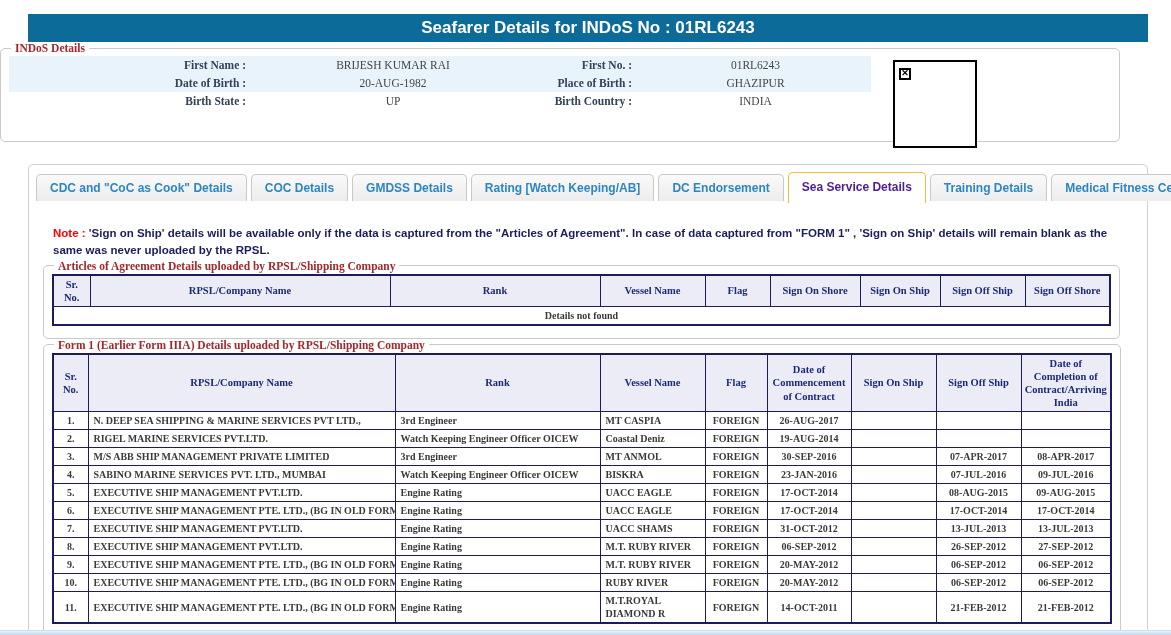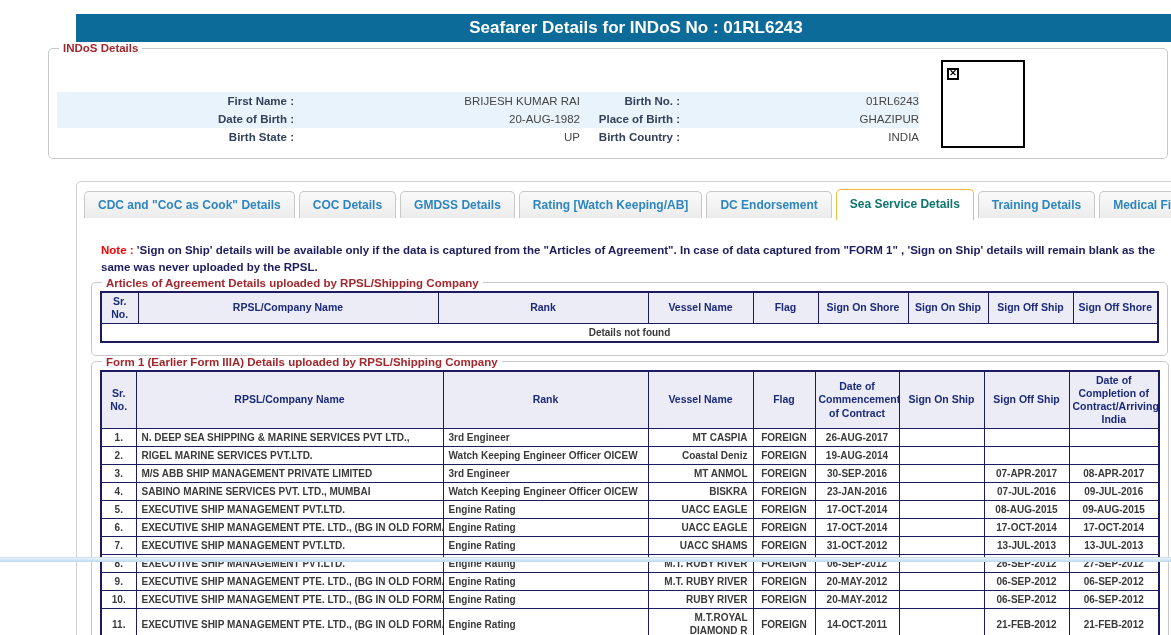--- a/index.html
+++ b/index.html
@@ -1,41 +1,41 @@
 <!DOCTYPE html>
 <html><head>
 <meta charset="utf-8">
 <style>
   * { box-sizing: border-box; }
   html,body { margin:0; padding:0; }
   body {
     width:1171px; height:635px; overflow:hidden; background:#fff;
     font-family:"Liberation Sans", sans-serif; position:relative;
   }
-  .page { position:relative; padding-top:14px; width:1171px; height:562px;padding-left:48px; }
+  .page { position:relative; padding-top:14px; width:1171px; height:635px; }
 
   .title-bar {
     margin-left:28px; width:1120px; height:28px; line-height:28px;
     background:#0d6b9a; color:#fff; font-weight:bold; font-size:17px;
     text-align:center;
   }
 
   fieldset.fs {
-    border:1px solid #c9c9c9; border-radius:5px; margin:0; padding:2px 8px 12px 8px;
+    border:1px solid #c9c9c9; border-radius:5px; margin:0; padding:2px 8px 12px 8px;font-family:Liberation Serif, serif;
   }
   fieldset.fs legend {
     color:#a3282d; font-weight:bold; font-size:11.5px; padding:0 4px; margin-left:2px;
   }
 
   .indos-fs { margin-left:28px; width:1120px; position:relative; min-height:100px; }
-  .indos-rows { width:862px;margin-top:36px; }
+  .indos-rows { width:862px; }
   .indos-row { display:grid; grid-template-columns:245px 278px 108px 1fr; padding:3px 0; font-size:11.5px; }
   .indos-row.alt { background:#e9f3fb; }
   .indos-row .lbl { text-align:right; font-weight:bold; color:#33415a; padding-right:8px; }
-  .indos-row .val { text-align:right; color:#454545; }
+  .indos-row .val { text-align:center; color:#454545; }
   .photo {
     position:absolute; left:892px; top:6px; width:84px; height:88px;
     border:2px solid #000; background:#fff;
   }
   .broken-icon {
     display:inline-flex; align-items:center; justify-content:center;
     width:12px; height:12px; border:2px solid #000; margin:4px;
     font-size:9px; font-weight:bold; color:#000; line-height:1;
   }
 
@@ -44,21 +44,21 @@
     border:1px solid #d0d0d0; border-radius:5px; background:#fff;
   }
   .tabs { display:flex; align-items:flex-end; gap:4px; padding:7px 7px 0 7px; }
   .tab {
     border:1px solid #c8c8c8; border-bottom:none; border-radius:5px 5px 0 0;
     background:linear-gradient(#fafafa,#ececec); color:#2e86c1;
     font-weight:bold; font-size:12px; padding:6px 13px 6px 13px; cursor:pointer;
     white-space:nowrap;
   }
   .tab.active {
-    background:#fff; color:#0f766e; border:1px solid #f5b940; border-bottom:none;
+    background:#fff; color:#4c1d95; border:1px solid #f5b940; border-bottom:none;
     padding-top:7px; padding-bottom:9px; margin-bottom:-2px;
   }
 
   .content { padding:24px 14px 0 14px; }
   .note { margin:0 0 0 10px; font-size:11.5px; font-weight:bold; color:#1c1c5e; line-height:1.5; width:1065px; }
   .note .note-prefix { color:#ff0000; }
 
   .table-fs { margin-top:17px; width:1063px; padding:2px 8px 6px 8px; }
   table.grid {
     width:100%; border-collapse:collapse; table-layout:fixed;
@@ -67,42 +67,42 @@
   table.grid th {
     background:#ececf6; color:#1b2a7b; font-weight:bold; font-size:10.5px;
     border:1px solid #1b1b5e; padding:2px 3px; text-align:center; line-height:1.25;
   }
   table.grid td {
     border:1px solid #1b1b5e; padding:2px 5px; font-size:10px; font-weight:bold;
     color:#3a3a3a; height:16px; line-height:1.3;
   }
   td.c { text-align:center; }
   td.l { text-align:left; white-space:nowrap; overflow:hidden;margin-left:23px; }
-  td.lv { text-align:right; }
+  td.lv { text-align:left; }
   td.empty { text-align:center; color:#e60000; font-size:11.5px; font-weight:bold; }
 
   .hscrollbar {
     position:absolute; left:0; bottom:0; width:1171px; height:5px;
     background:linear-gradient(#e8f2fb,#bcd8ef); border-top:1px solid #cfe0ef;
   }
 </style>
 </head>
 <body>
 
 <div class="page">
 
   <div class="title-bar">Seafarer Details for INDoS No : 01RL6243</div>
 
   <fieldset class="fs indos-fs">
     <legend>INDoS Details</legend>
     <div class="indos-rows">
         <div class="indos-row alt">
           <span class="lbl">First Name :</span>
           <span class="val">BRIJESH KUMAR RAI</span>
-          <span class="lbl">Birth No. :</span>
+          <span class="lbl">First No. :</span>
           <span class="val">01RL6243</span>
         </div>
         <div class="indos-row alt">
           <span class="lbl">Date of Birth :</span>
           <span class="val">20-AUG-1982</span>
           <span class="lbl">Place of Birth :</span>
           <span class="val">GHAZIPUR</span>
         </div>
         <div class="indos-row">
           <span class="lbl">Birth State :</span>

